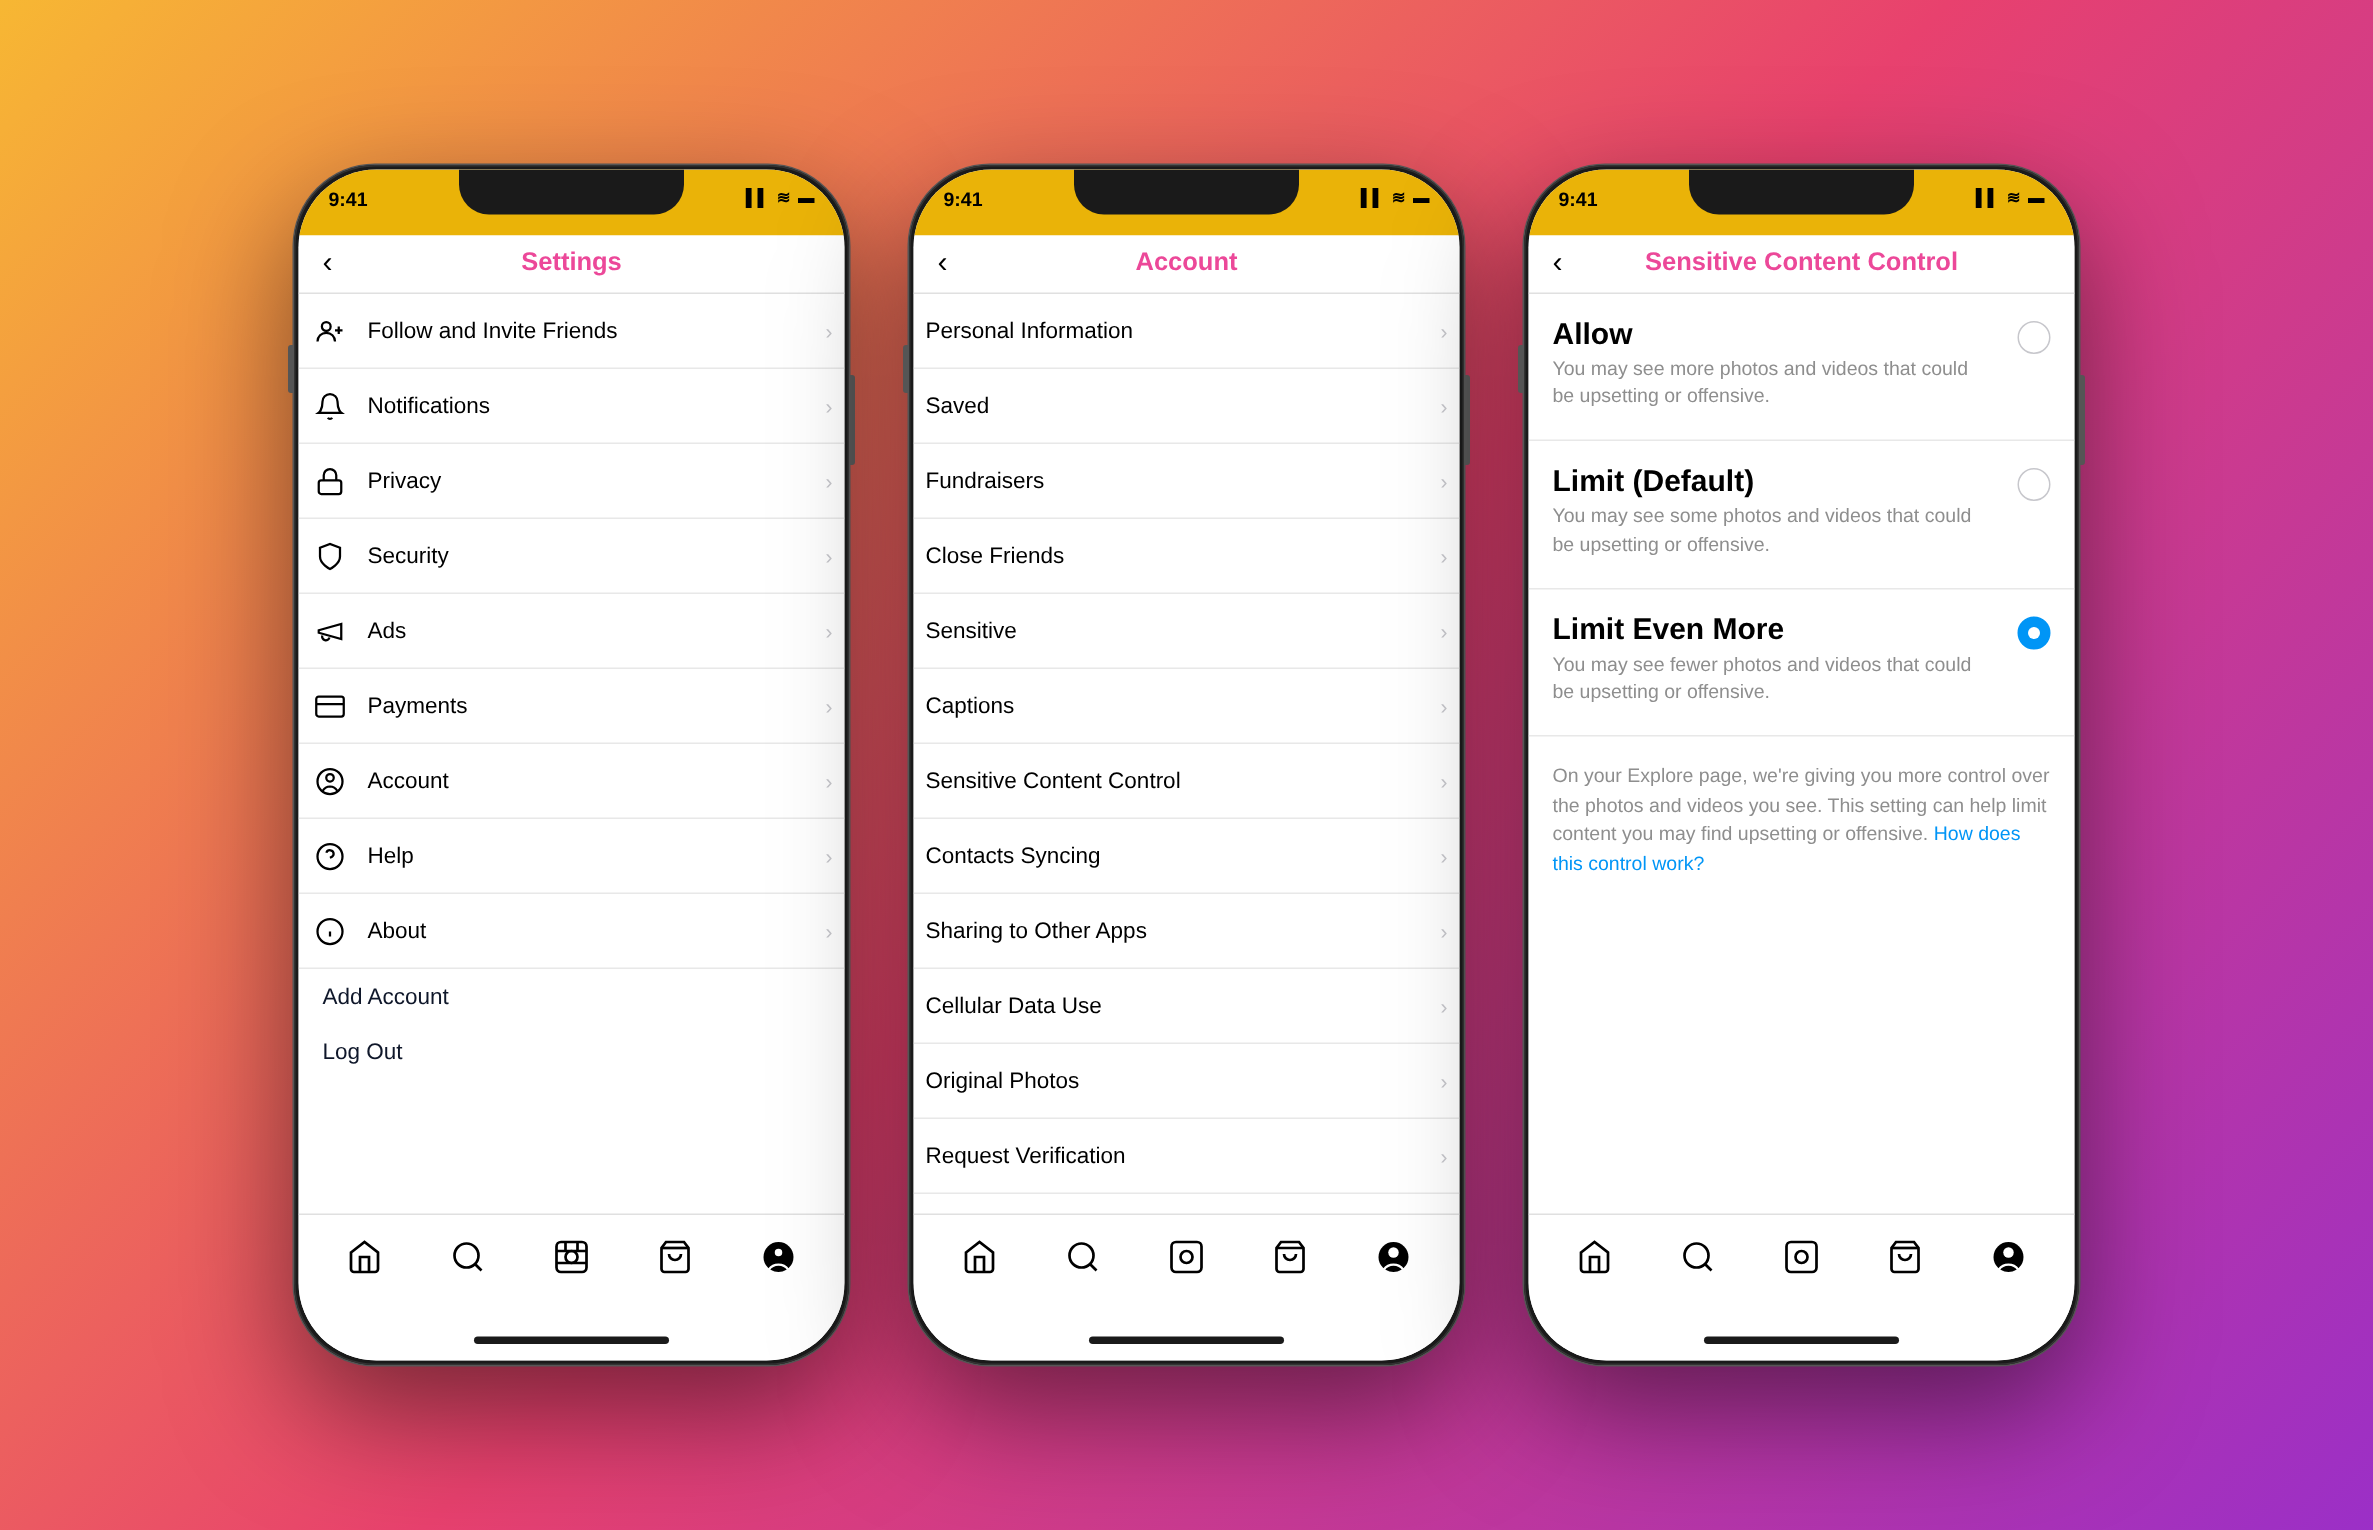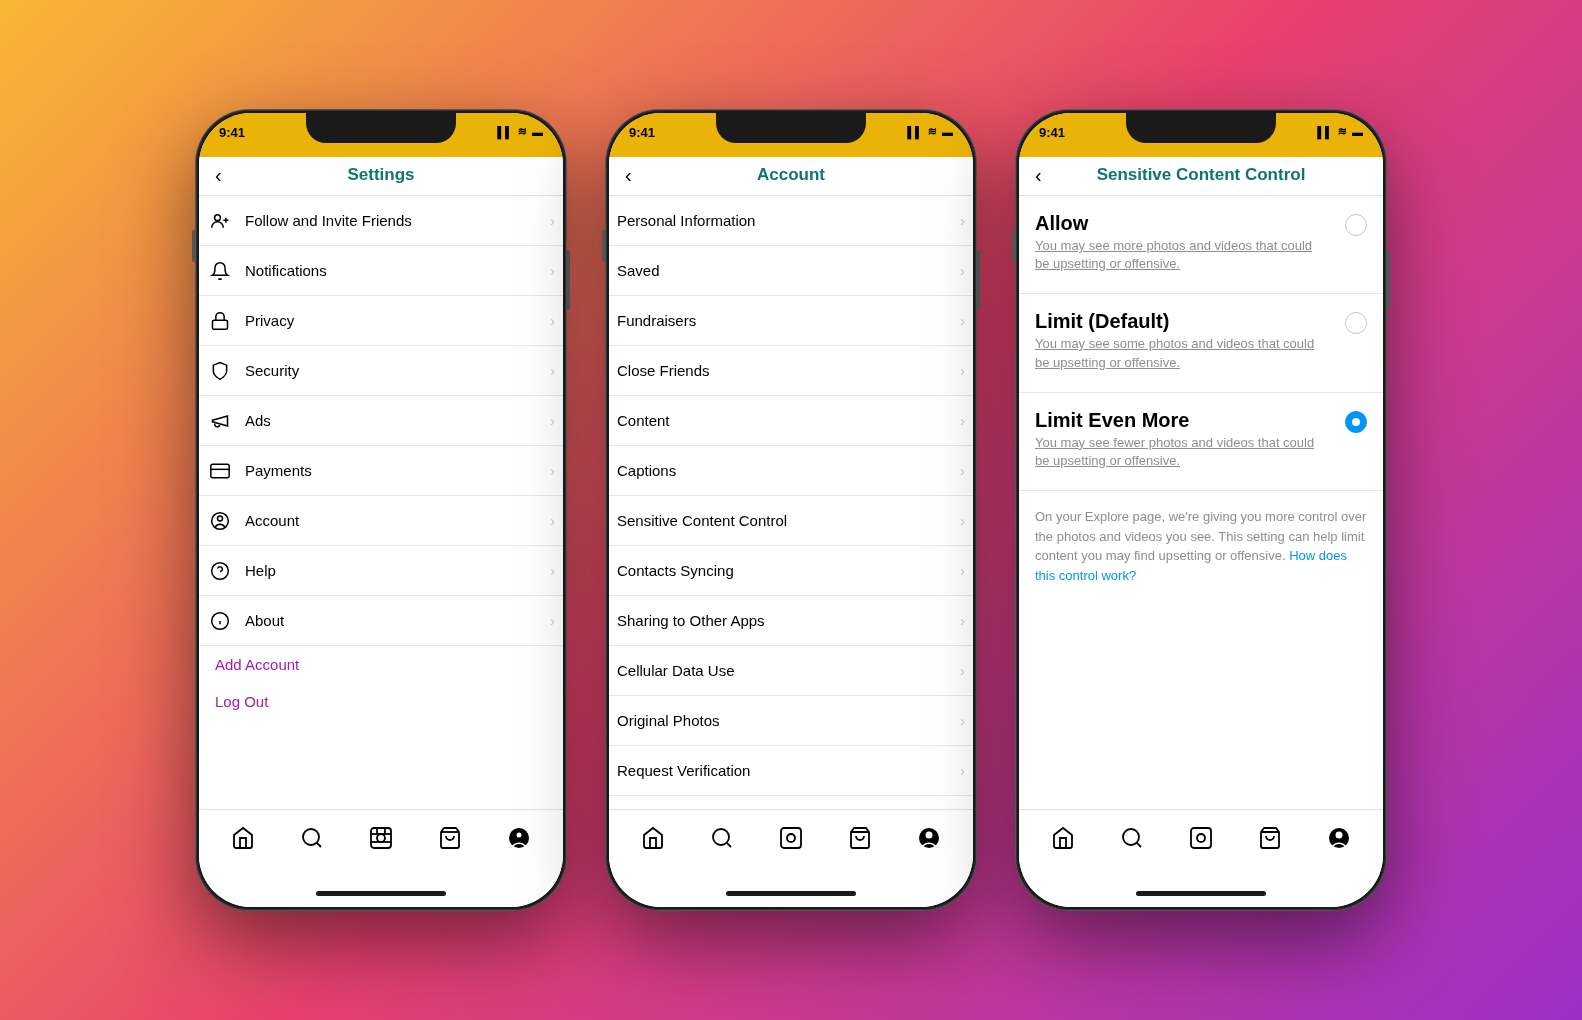--- a/index.html
+++ b/index.html
@@ -103,21 +103,21 @@
       position: absolute;
       left: 16px;
       font-size: 20px;
       color: #000;
       font-weight: 300;
     }
 
     .screen-header .title {
       font-size: 17px;
       font-weight: 700;
-      color: #0f766e;
+      color: #ec4899;
     }
 
     
     .screen-content {
       flex: 1;
       overflow: hidden;
       background: #fff;
     }
 
     
@@ -156,21 +156,21 @@
     .section-header {
       padding: 16px 16px 4px;
       font-size: 15px;
       font-weight: 600;
       color: #000;
     }
 
     .link-item {
       padding: 10px 16px;
       font-size: 15px;
-      color: #a21caf;
+      color: #0f172a;
     }
 
     
     .bottom-nav {
       height: 70px;
       border-top: 0.5px solid #e0e0e0;
       display: flex;
       align-items: center;
       justify-content: space-around;
       padding: 0 10px;
@@ -245,21 +245,20 @@
       font-weight: 600;
       color: #000;
       margin-bottom: 2px;
     }
 
     .option-desc {
       font-size: 13px;
       color: #8e8e8e;
       line-height: 1.4;
       padding-right: 30px;
-      text-decoration: underline;
     }
 
     .radio-btn {
       width: 22px;
       height: 22px;
       border-radius: 50%;
       border: 1.5px solid #c7c7cc;
       flex-shrink: 0;
       margin-top: 2px;
       display: flex;
@@ -501,21 +500,21 @@
       </div>
       <div class="list-item">
         <span class="item-label">Fundraisers</span>
         <span class="chevron">›</span>
       </div>
       <div class="list-item">
         <span class="item-label">Close Friends</span>
         <span class="chevron">›</span>
       </div>
       <div class="list-item">
-        <span class="item-label">Content</span>
+        <span class="item-label">Sensitive</span>
         <span class="chevron">›</span>
       </div>
       <div class="list-item">
         <span class="item-label">Captions</span>
         <span class="chevron">›</span>
       </div>
       <div class="list-item">
         <span class="item-label">Sensitive Content Control</span>
         <span class="chevron">›</span>
       </div>

